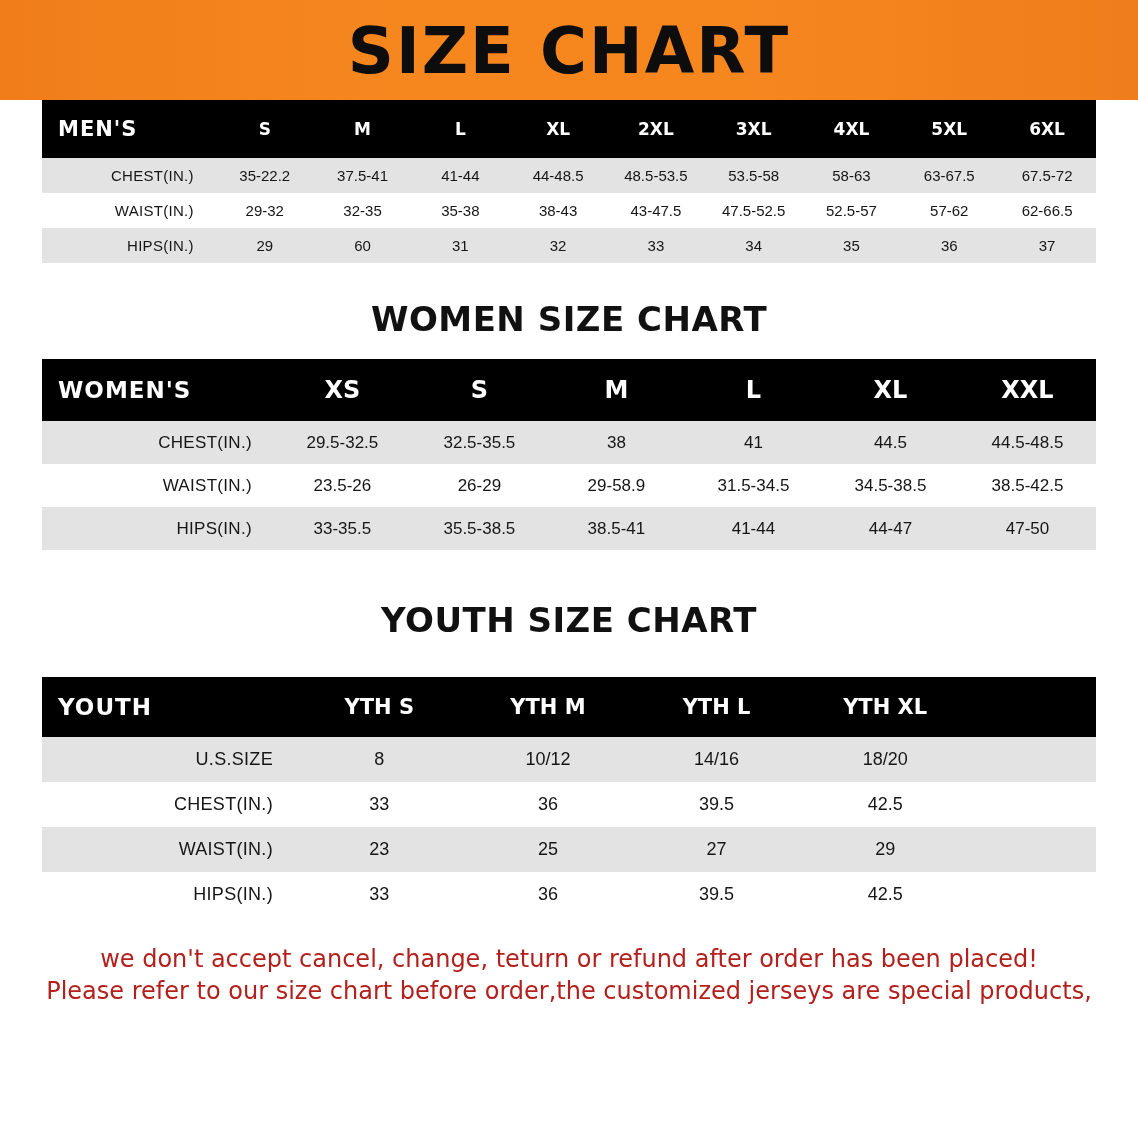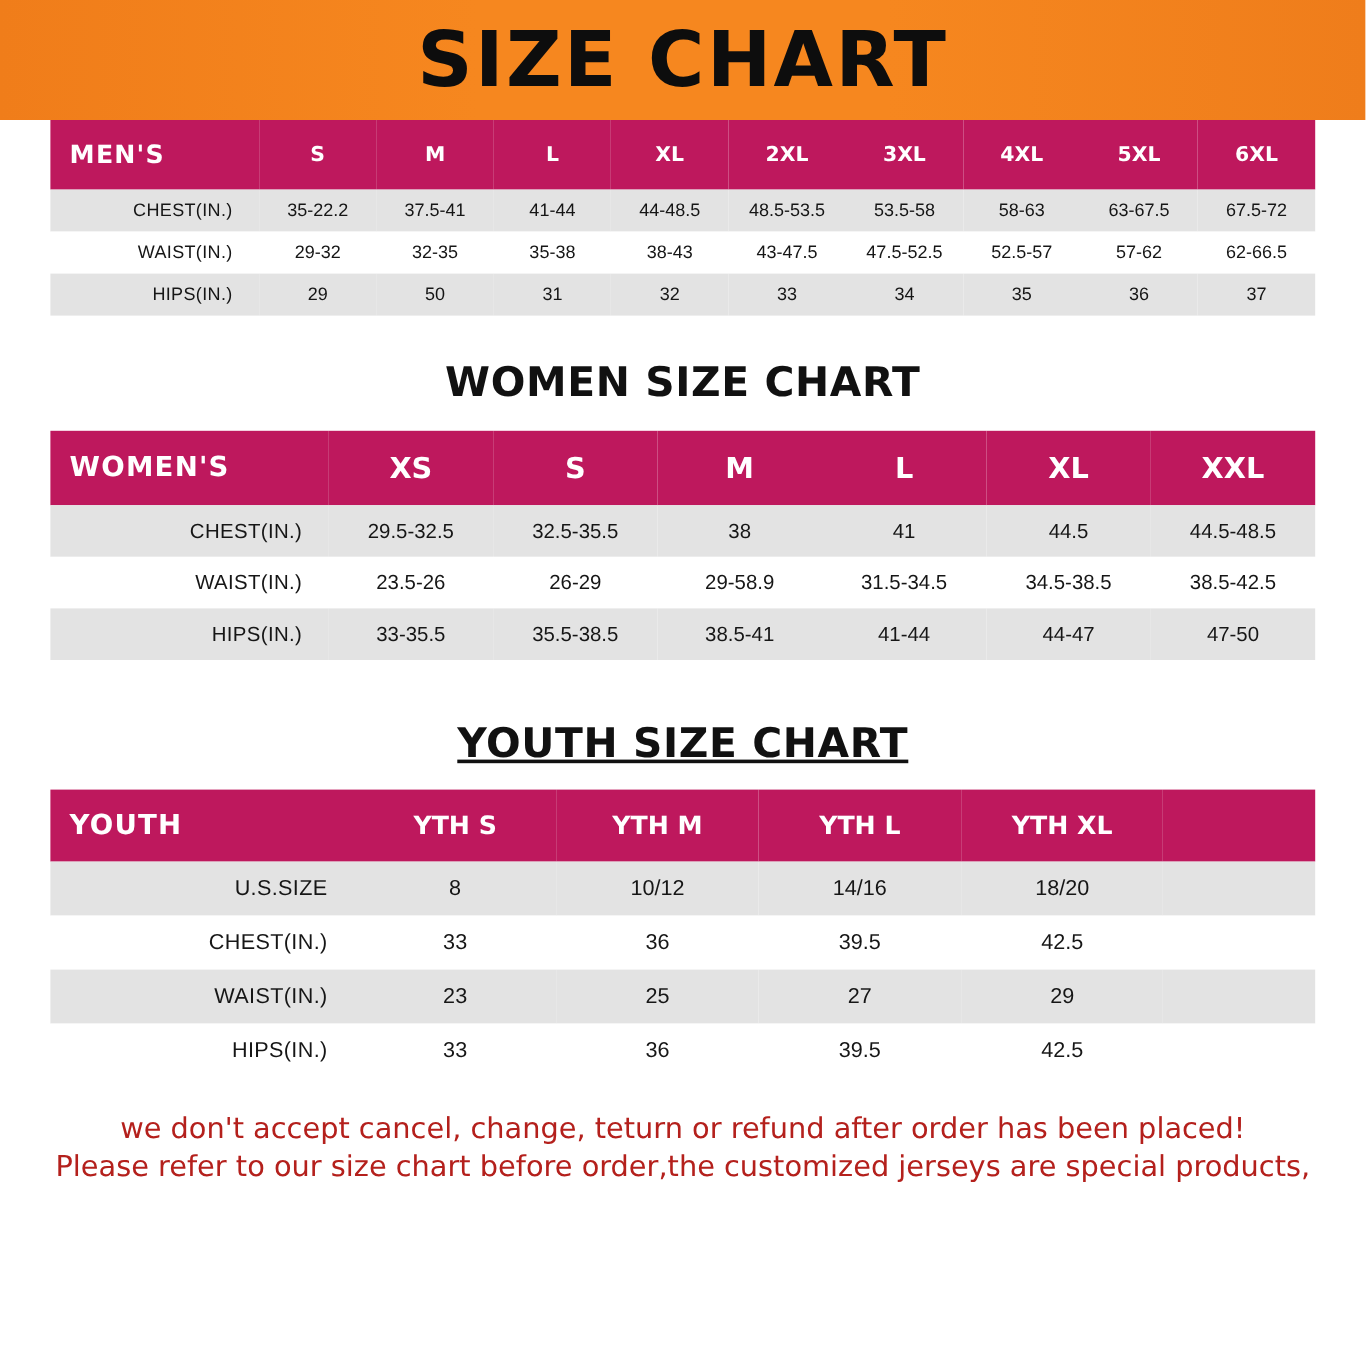--- a/index.html
+++ b/index.html
@@ -43,33 +43,33 @@
   .section-title {
     text-align: center;
     font-family: "DejaVu Sans", sans-serif;
     font-weight: bold;
     font-size: 34px;
     letter-spacing: 0.5px;
     color: #111;
   }
   .t-man    { margin-top: 22px;  margin-bottom: 20px; }
   .t-women  { margin-top: 36px;  margin-bottom: 20px; }
-  .t-youth  { margin-top: 50px;  margin-bottom: 18px; text-decoration: underline; }
+  .t-youth  { margin-top: 50px;  margin-bottom: 37px; }
 
   
   .table-wrap {
     margin: 0 42px;
   }
   table.sizes {
     width: 100%;
     border-collapse: collapse;
     table-layout: fixed;
   }
   table.sizes thead th {
-    background: #be185d;
+    background: #000000;
     color: #ffffff;
     font-family: "DejaVu Sans", sans-serif;
     font-weight: bold;
     text-align: center;
     padding: 17px 2px;
     margin-top: 15px;
   }
   table.sizes thead th.rowhead {
     text-align: left;
     padding-left: 16px;
@@ -174,21 +174,21 @@
           <td>38-43</td>
           <td>43-47.5</td>
           <td>47.5-52.5</td>
           <td>52.5-57</td>
           <td>57-62</td>
           <td>62-66.5</td>
         </tr>
         <tr class="shade">
           <td class="rowhead">HIPS(IN.)</td>
           <td>29</td>
-          <td>50</td>
+          <td>60</td>
           <td>31</td>
           <td>32</td>
           <td>33</td>
           <td>34</td>
           <td>35</td>
           <td>36</td>
           <td>37</td>
         </tr>
       </tbody>
     </table>

